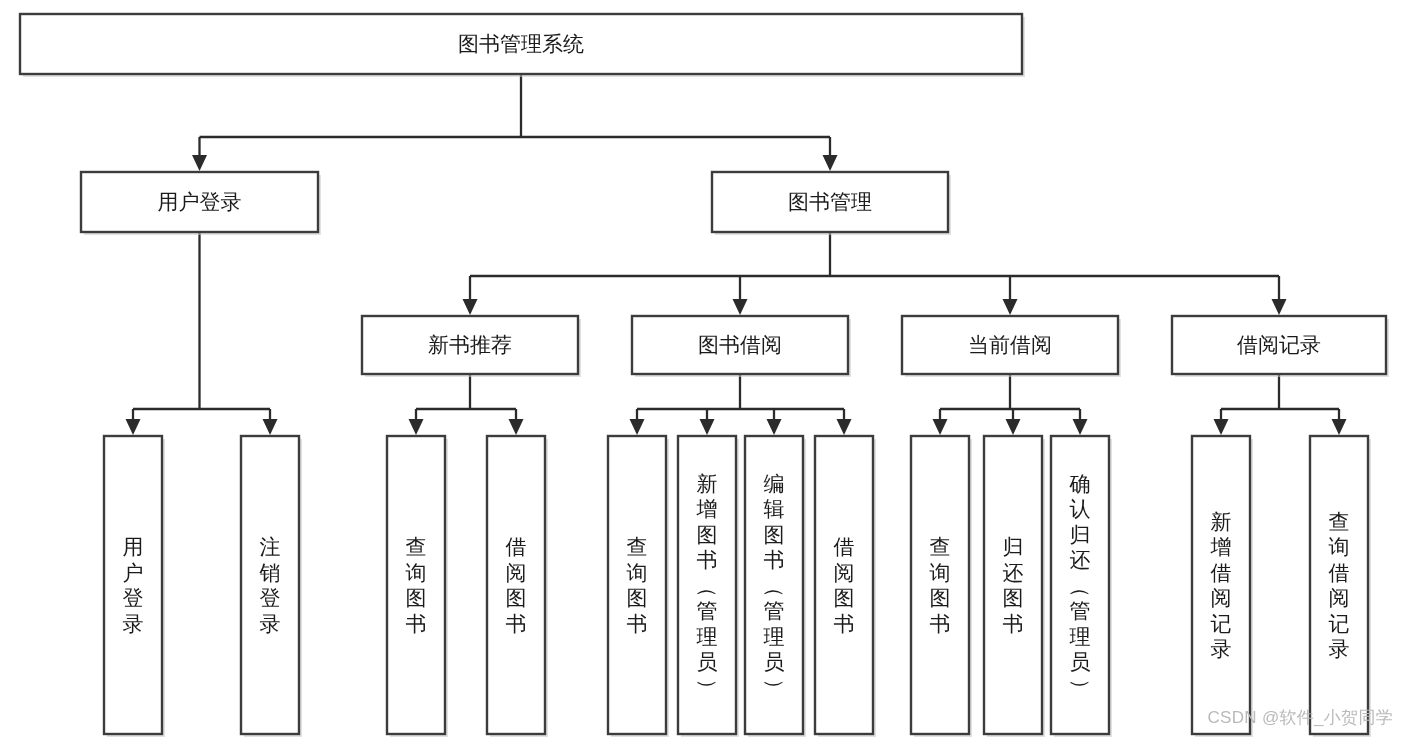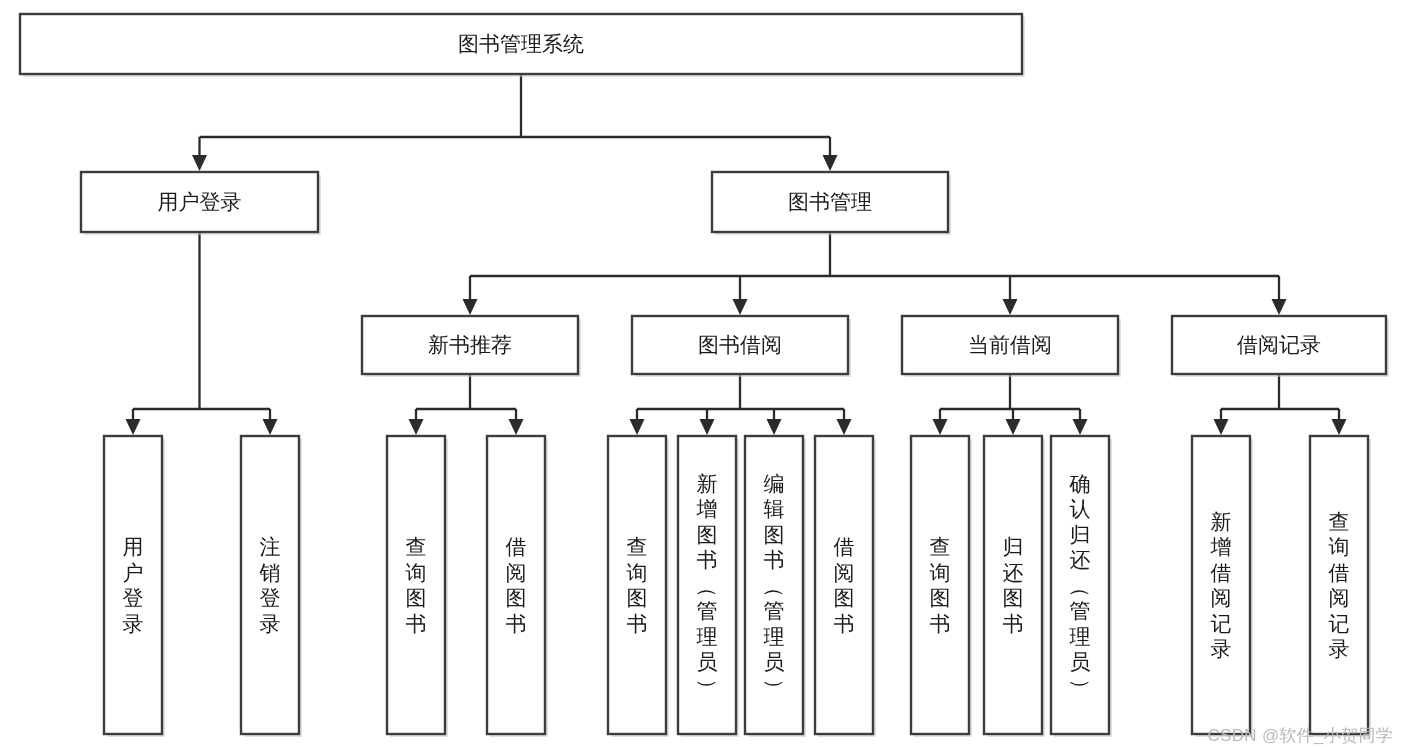--- a/index.html
+++ b/index.html
@@ -53,21 +53,21 @@
   }
   .node-label-vertical {
     font-family: "Liberation Sans", "DejaVu Sans", sans-serif;
     fill: #1b1b1b;
     font-size: 21px;
     text-anchor: middle;
   }
   .watermark {
     position: absolute;
     right: 12px;
-    bottom: 0;
+    bottom: 18px;
     font-family: "Liberation Sans", "DejaVu Sans", sans-serif;
     font-size: 17px;
     color: #b9b9b9;
     white-space: nowrap;
     letter-spacing: 0.3px;
   }
 </style>
 </head>
 <body>
 

